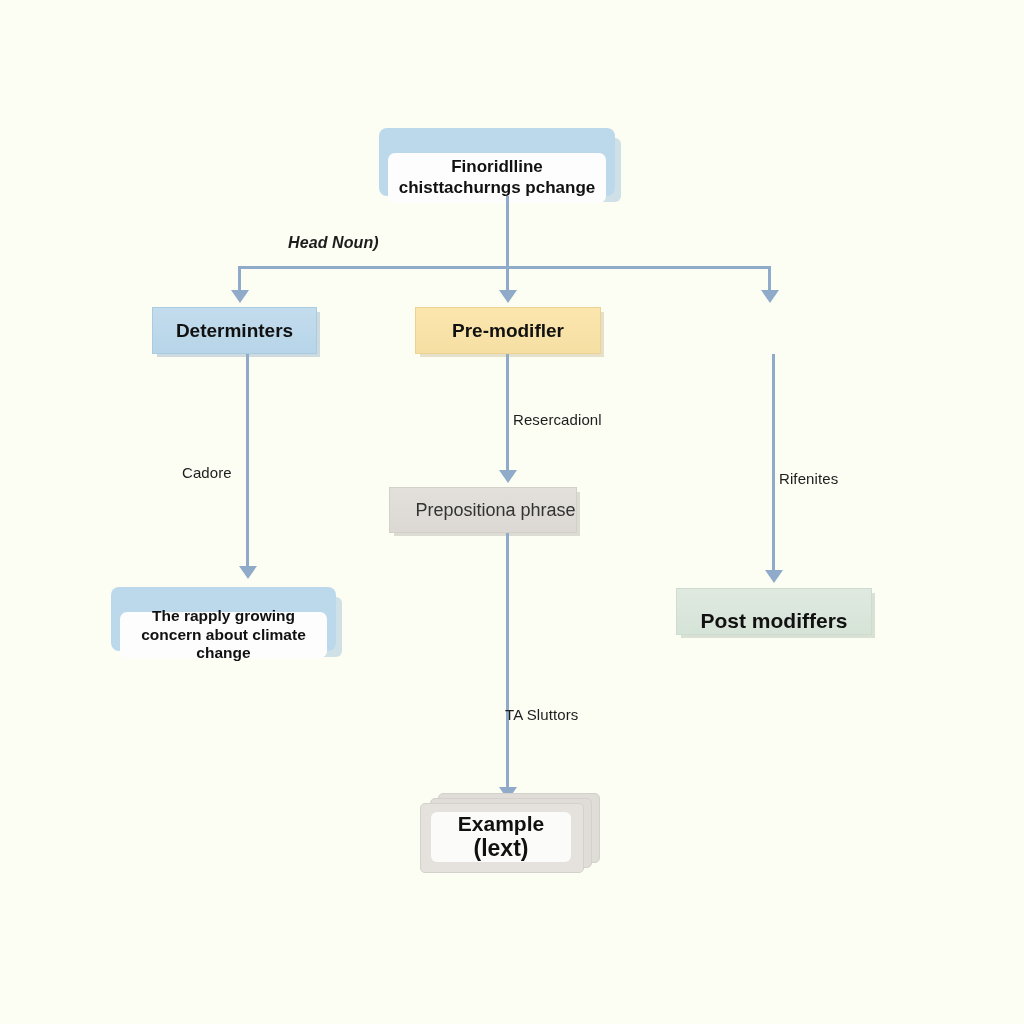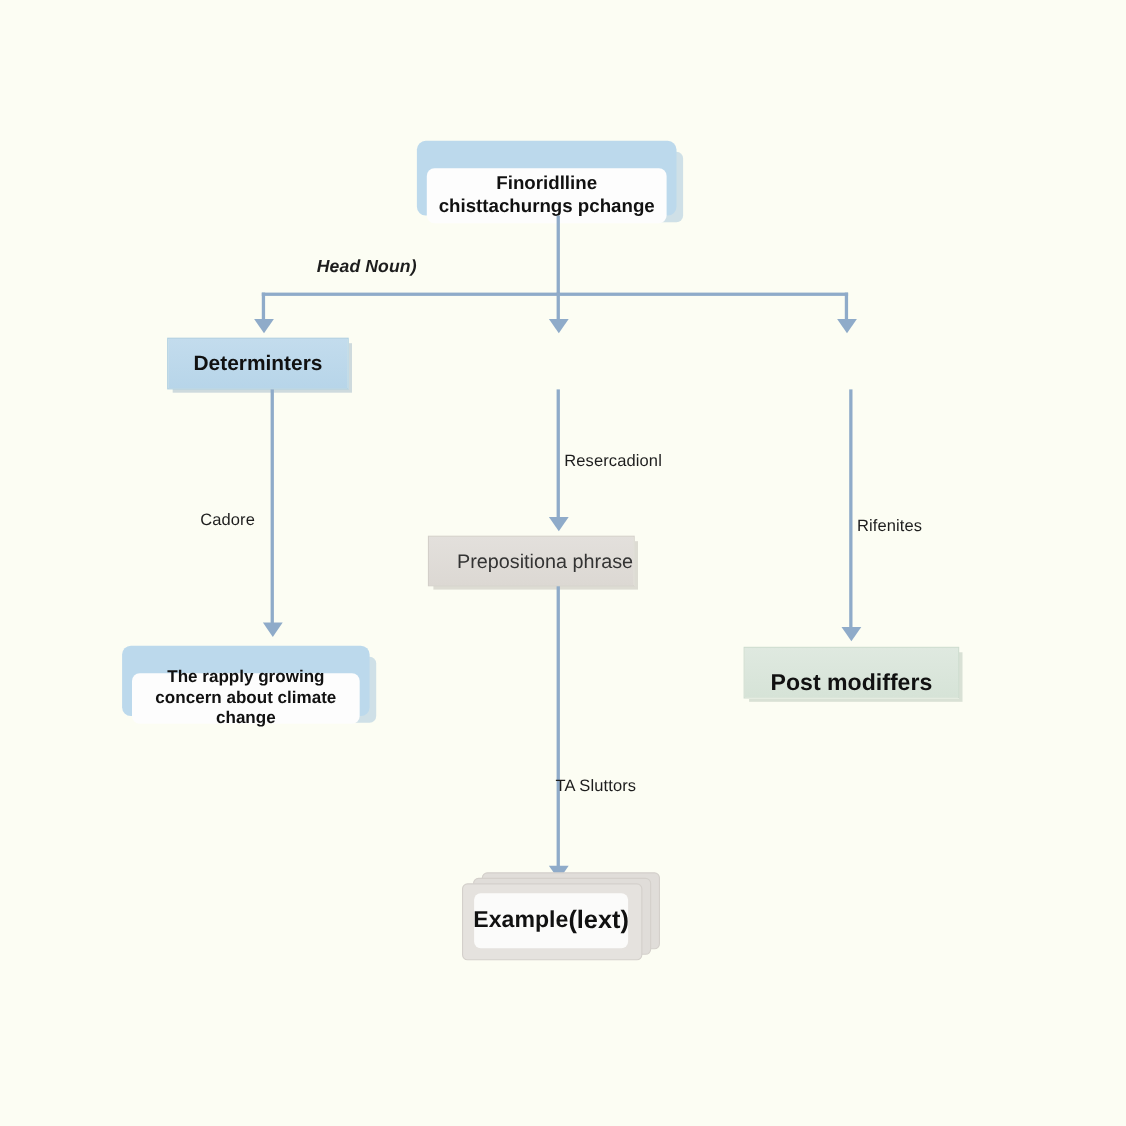--- a/index.html
+++ b/index.html
@@ -138,20 +138,21 @@
     border-radius: 5px;
   }
   .stack .sheet-top {
     background: #e5e2de;
   }
   .stack .sheet-inner {
     position: absolute;
     background: #fbfbfa;
     border-radius: 6px;
     display: flex;
+    flex-direction: column;
     align-items: center;
     justify-content: center;
     text-align: center;
     color: #111;
   }
   .ex-title {
     font-weight: bold;
     font-size: 21px;
     line-height: 1.1;
   }
@@ -182,20 +183,23 @@
   <div class="vline" style="left:506px; top:266px; width:3px; height:26px;"></div>
   <div class="arrowhead" style="left:499px; top:290px;"></div>
 
   <div class="vline" style="left:768px; top:266px; width:3px; height:26px;"></div>
   <div class="arrowhead" style="left:761px; top:290px;"></div>
 
   <div class="node node-blue" style="left:152px; top:307px; width:165px; height:47px;">
     <span>Determinters</span>
   </div>
 
+  <div class="node node-yellow" style="left:415px; top:307px; width:186px; height:47px;">
+    <span>Pre-modifler</span>
+  </div>
 
 
   <div class="vline" style="left:246px; top:354px; width:3px; height:214px;"></div>
   <div class="arrowhead" style="left:239px; top:566px;"></div>
   <div class="edge-label" style="left:182px; top:464px;">Cadore</div>
 
   <div class="card card-blue" style="left:111px; top:587px; width:225px; height:64px;">
     <div class="card-inner" style="font-size:15.5px;">The rapply growing concern about climate change</div>
   </div>
 

